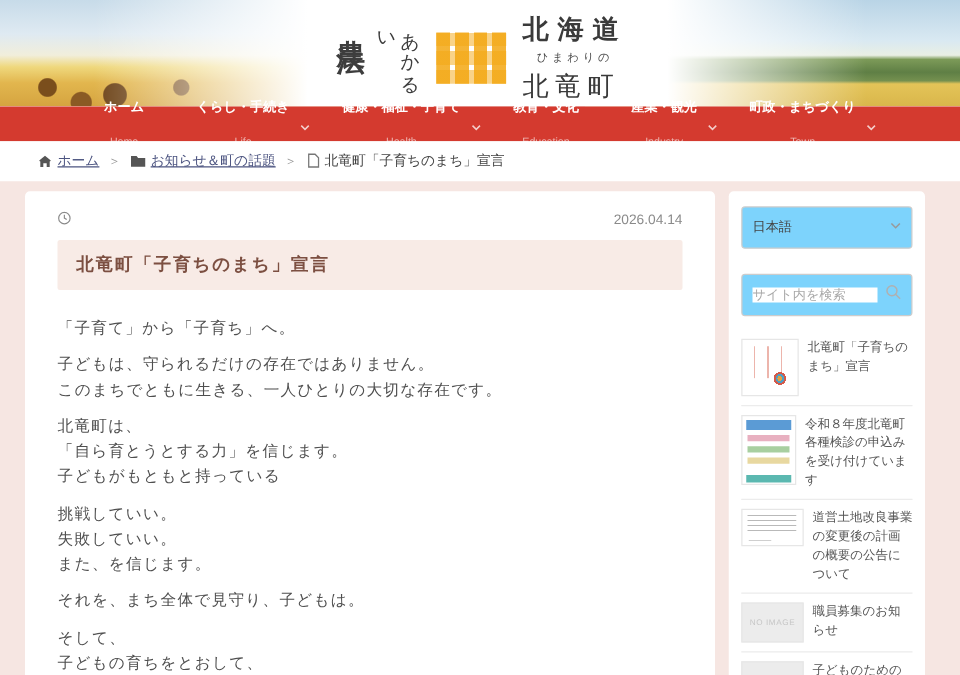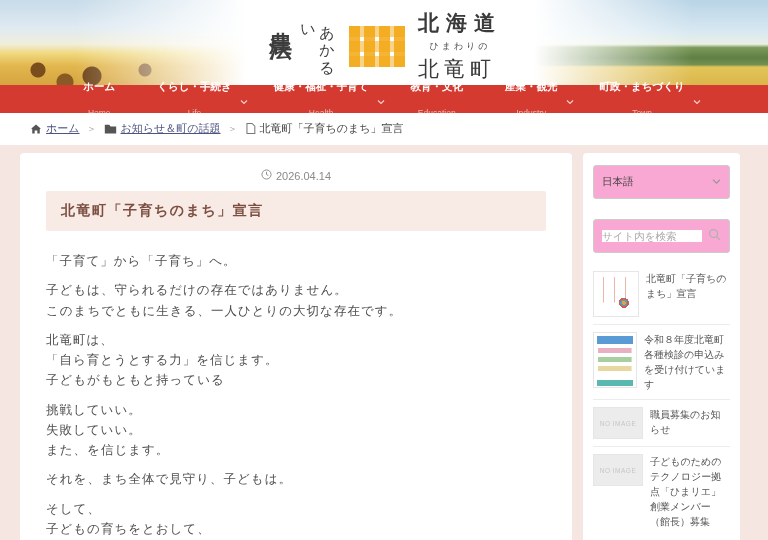--- a/index.html
+++ b/index.html
@@ -56,31 +56,31 @@
   .breadcrumb { margin-left:30px; display:flex; align-items:center; gap:7px;
     font-size:11px; color:#555; }
   .crumb { display:flex; align-items:center; gap:4px; }
   .crumb-link { color:#4c5480; text-decoration:underline; cursor:pointer; }
   .crumb-current { color:#444; }
   .crumb-sep { color:#999; font-size:10px; }
   .crumb-icon svg { display:block; }
   
   .content { display:flex; align-items:flex-start; padding:8px 20px 0; gap:11px; }
   .main-card { width:552px; background:#fff; border-radius:4px; padding:16px 26px 40px; }
-  .date-row { display:flex; justify-content:center; align-items:center; gap:4px;
+  .date-row { display:flex; justify-content:space-between; align-items:center; gap:4px;
     color:#8a8a8a; font-size:11px; }
   .article-title { margin-top:9px; background:#f8ebe6; color:#7c4f41; font-size:14px;
     font-weight:bold; letter-spacing:1.5px; padding:11px 15px; border-radius:2px; }
   .article-body { margin-top:20px; font-size:12.5px; color:#4f4f4f; letter-spacing:1px; }
   .para { margin-bottom:9px; }
   .line { line-height:1.62; }
   
   .sidebar-card { width:157px; background:#fff; border-radius:4px; padding:12px 10px 8px; }
   .box { border:1px solid #ccc; border-radius:3px; height:25px; display:flex;
-    align-items:center; justify-content:space-between; padding:16px 8px; background:#f9a8d4; }
+    align-items:center; justify-content:space-between; padding:16px 8px; background:#7dd3fc; }
   .lang-select { font-size:10.5px; color:#444; cursor:pointer; }
   .search-box { margin-top:20px; }
   .search-input { border:none; outline:none; width:100px; font-size:10.5px;
     font-family:inherit; color:#444; }
   .search-input::placeholder { color:#a9a9a9; }
   .news-list { margin-top:11px; }
   .news-item { display:flex; gap:7px; padding:7px 0; cursor:pointer; }
   .news-item + .news-item { border-top:1px solid #ececec; }
   .news-title { font-size:10px; color:#555; line-height:1.5; }
   .thumb { flex:none; border:1px solid #e6e6e6; }
@@ -261,20 +261,24 @@
     <div class="news-list">
       <div class="news-item">
         <div class="thumb thumb-declaration"></div>
         <div class="news-title">北竜町「子育ちのまち」宣言</div>
       </div>
       <div class="news-item">
         <div class="thumb thumb-flyer"></div>
         <div class="news-title">令和８年度北竜町各種検診の申込みを受け付けています</div>
       </div>
       <div class="news-item">
+        <div class="thumb thumb-notice"></div>
+        <div class="news-title">道営土地改良事業の変更後の計画の概要の公告について</div>
+      </div>
+      <div class="news-item">
         <div class="thumb thumb-noimage">
           <span class="noimage-text">NO IMAGE</span>
         </div>
         <div class="news-title">職員募集のお知らせ</div>
       </div>
       <div class="news-item">
         <div class="thumb thumb-noimage">
           <span class="noimage-text">NO IMAGE</span>
         </div>
         <div class="news-title">子どものためのテクノロジー拠点「ひまリエ」創業メンバー（館長）募集</div>

